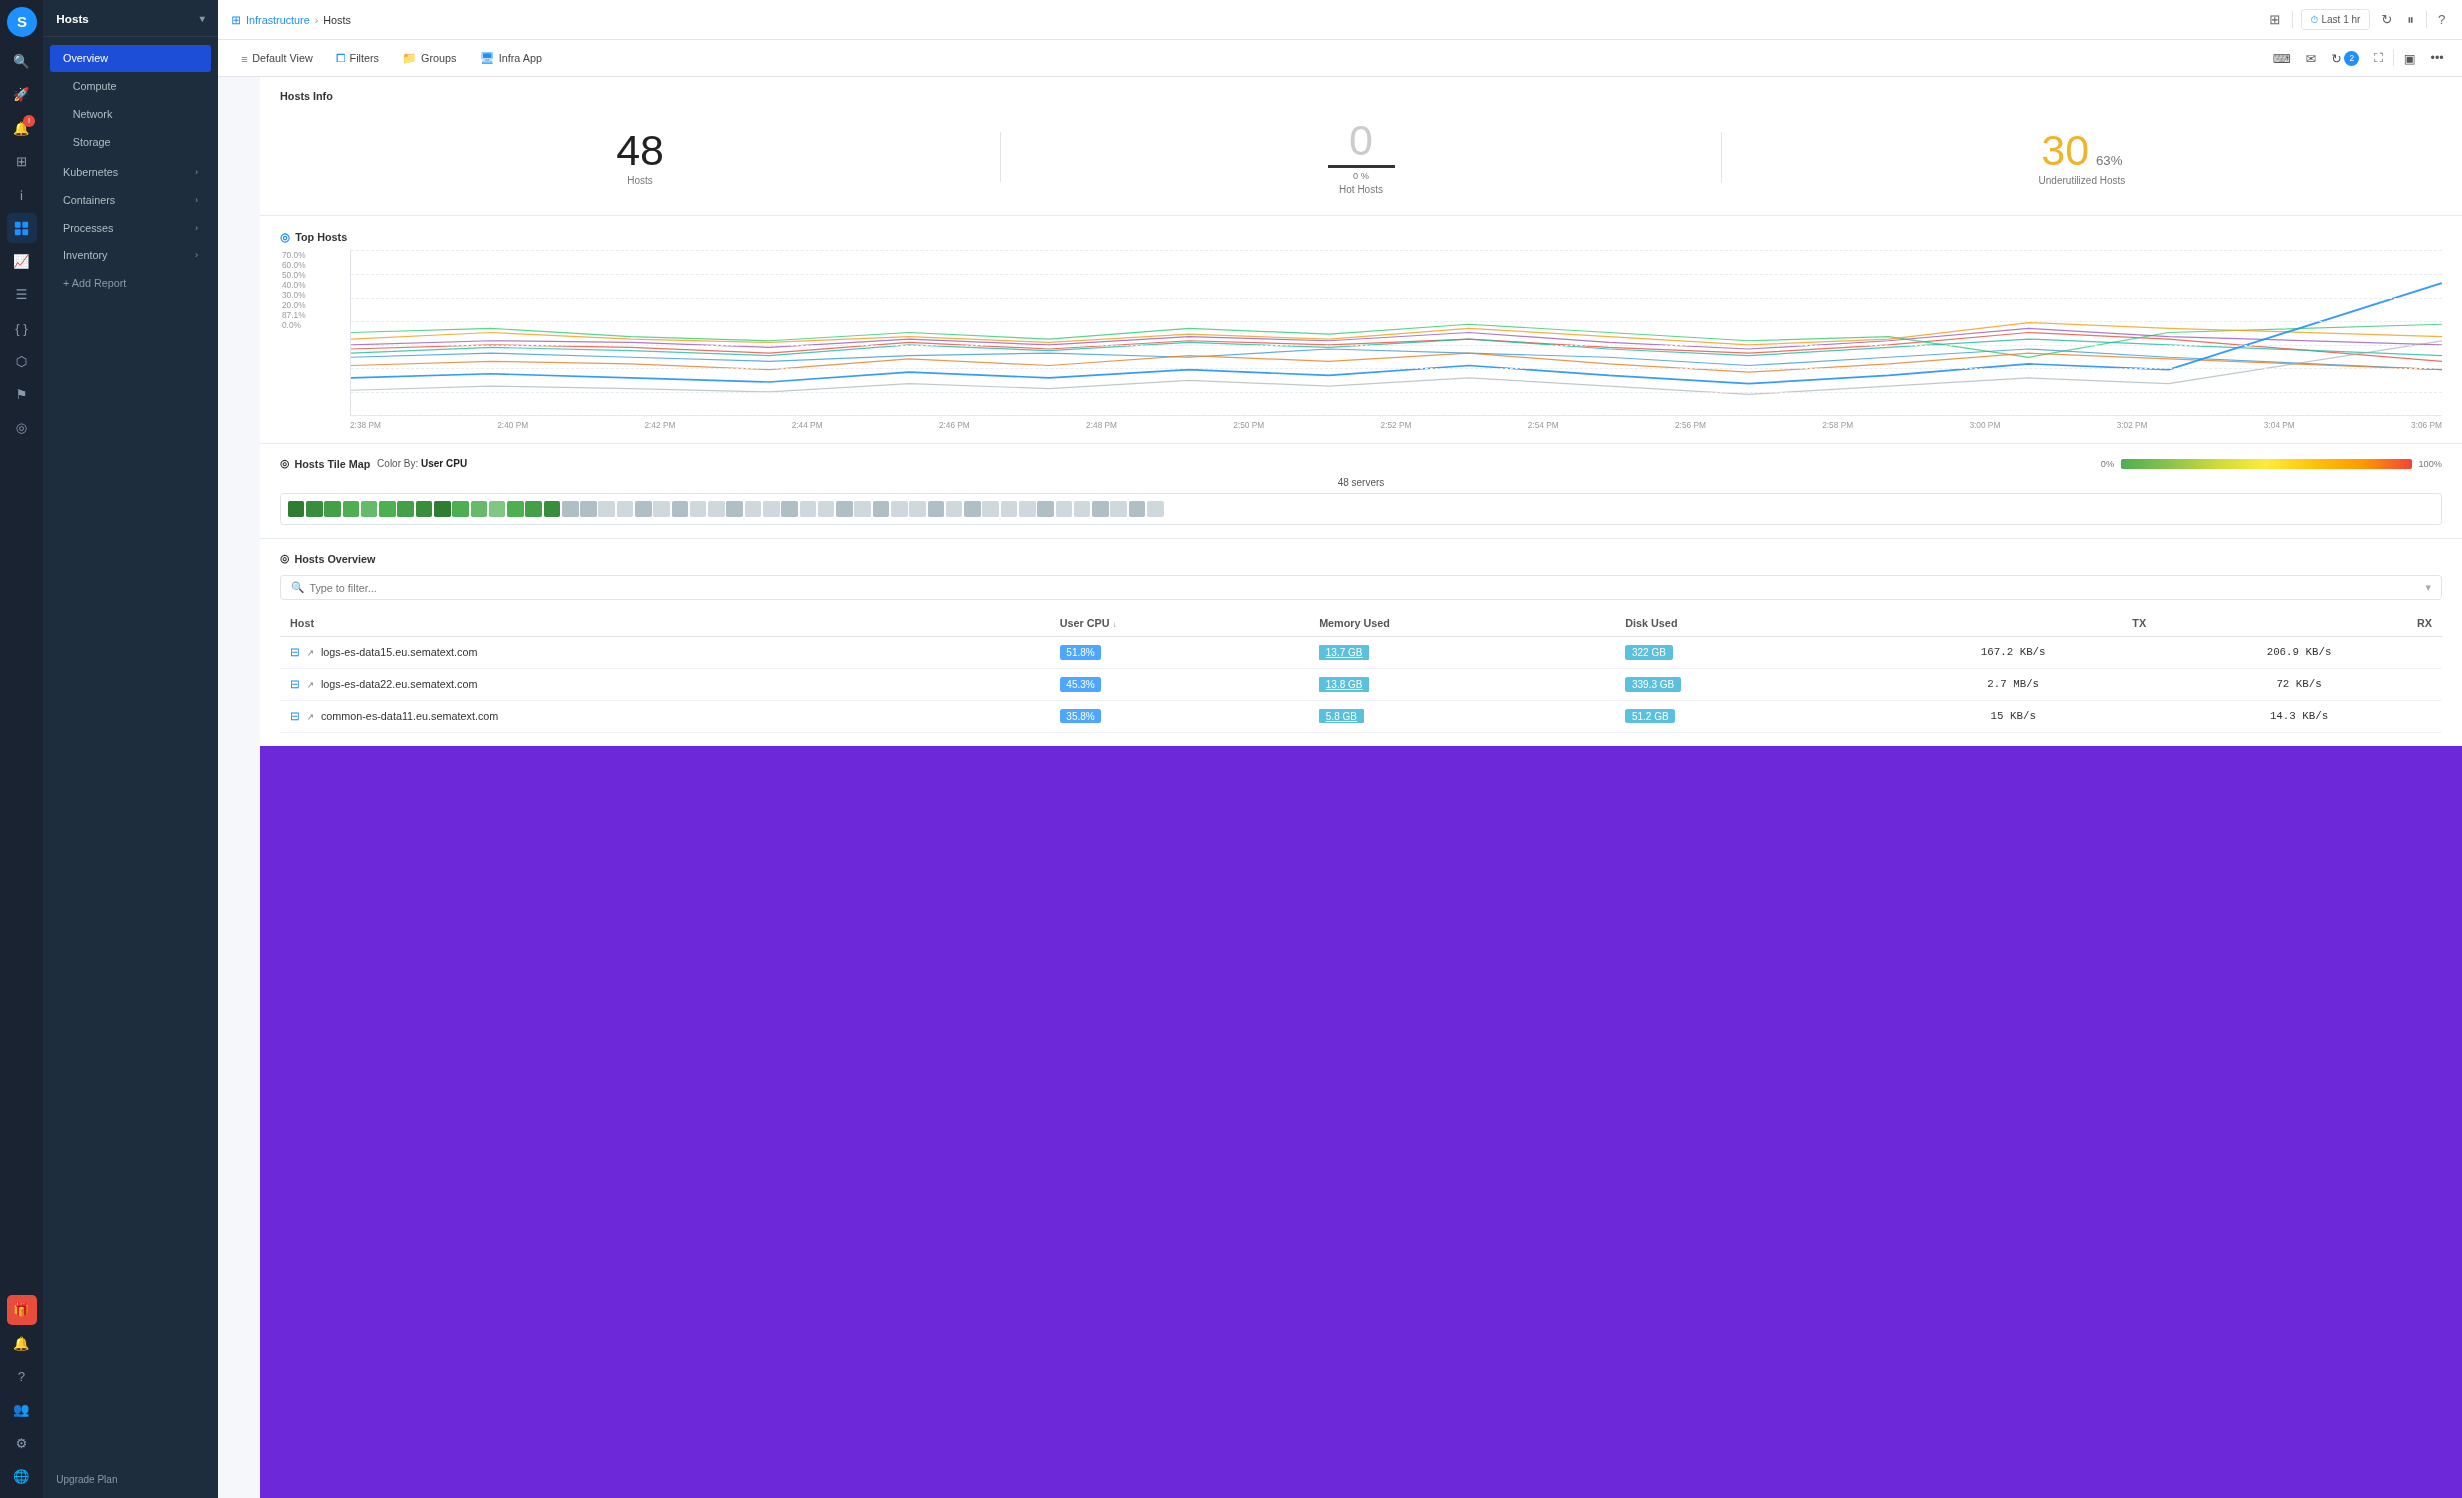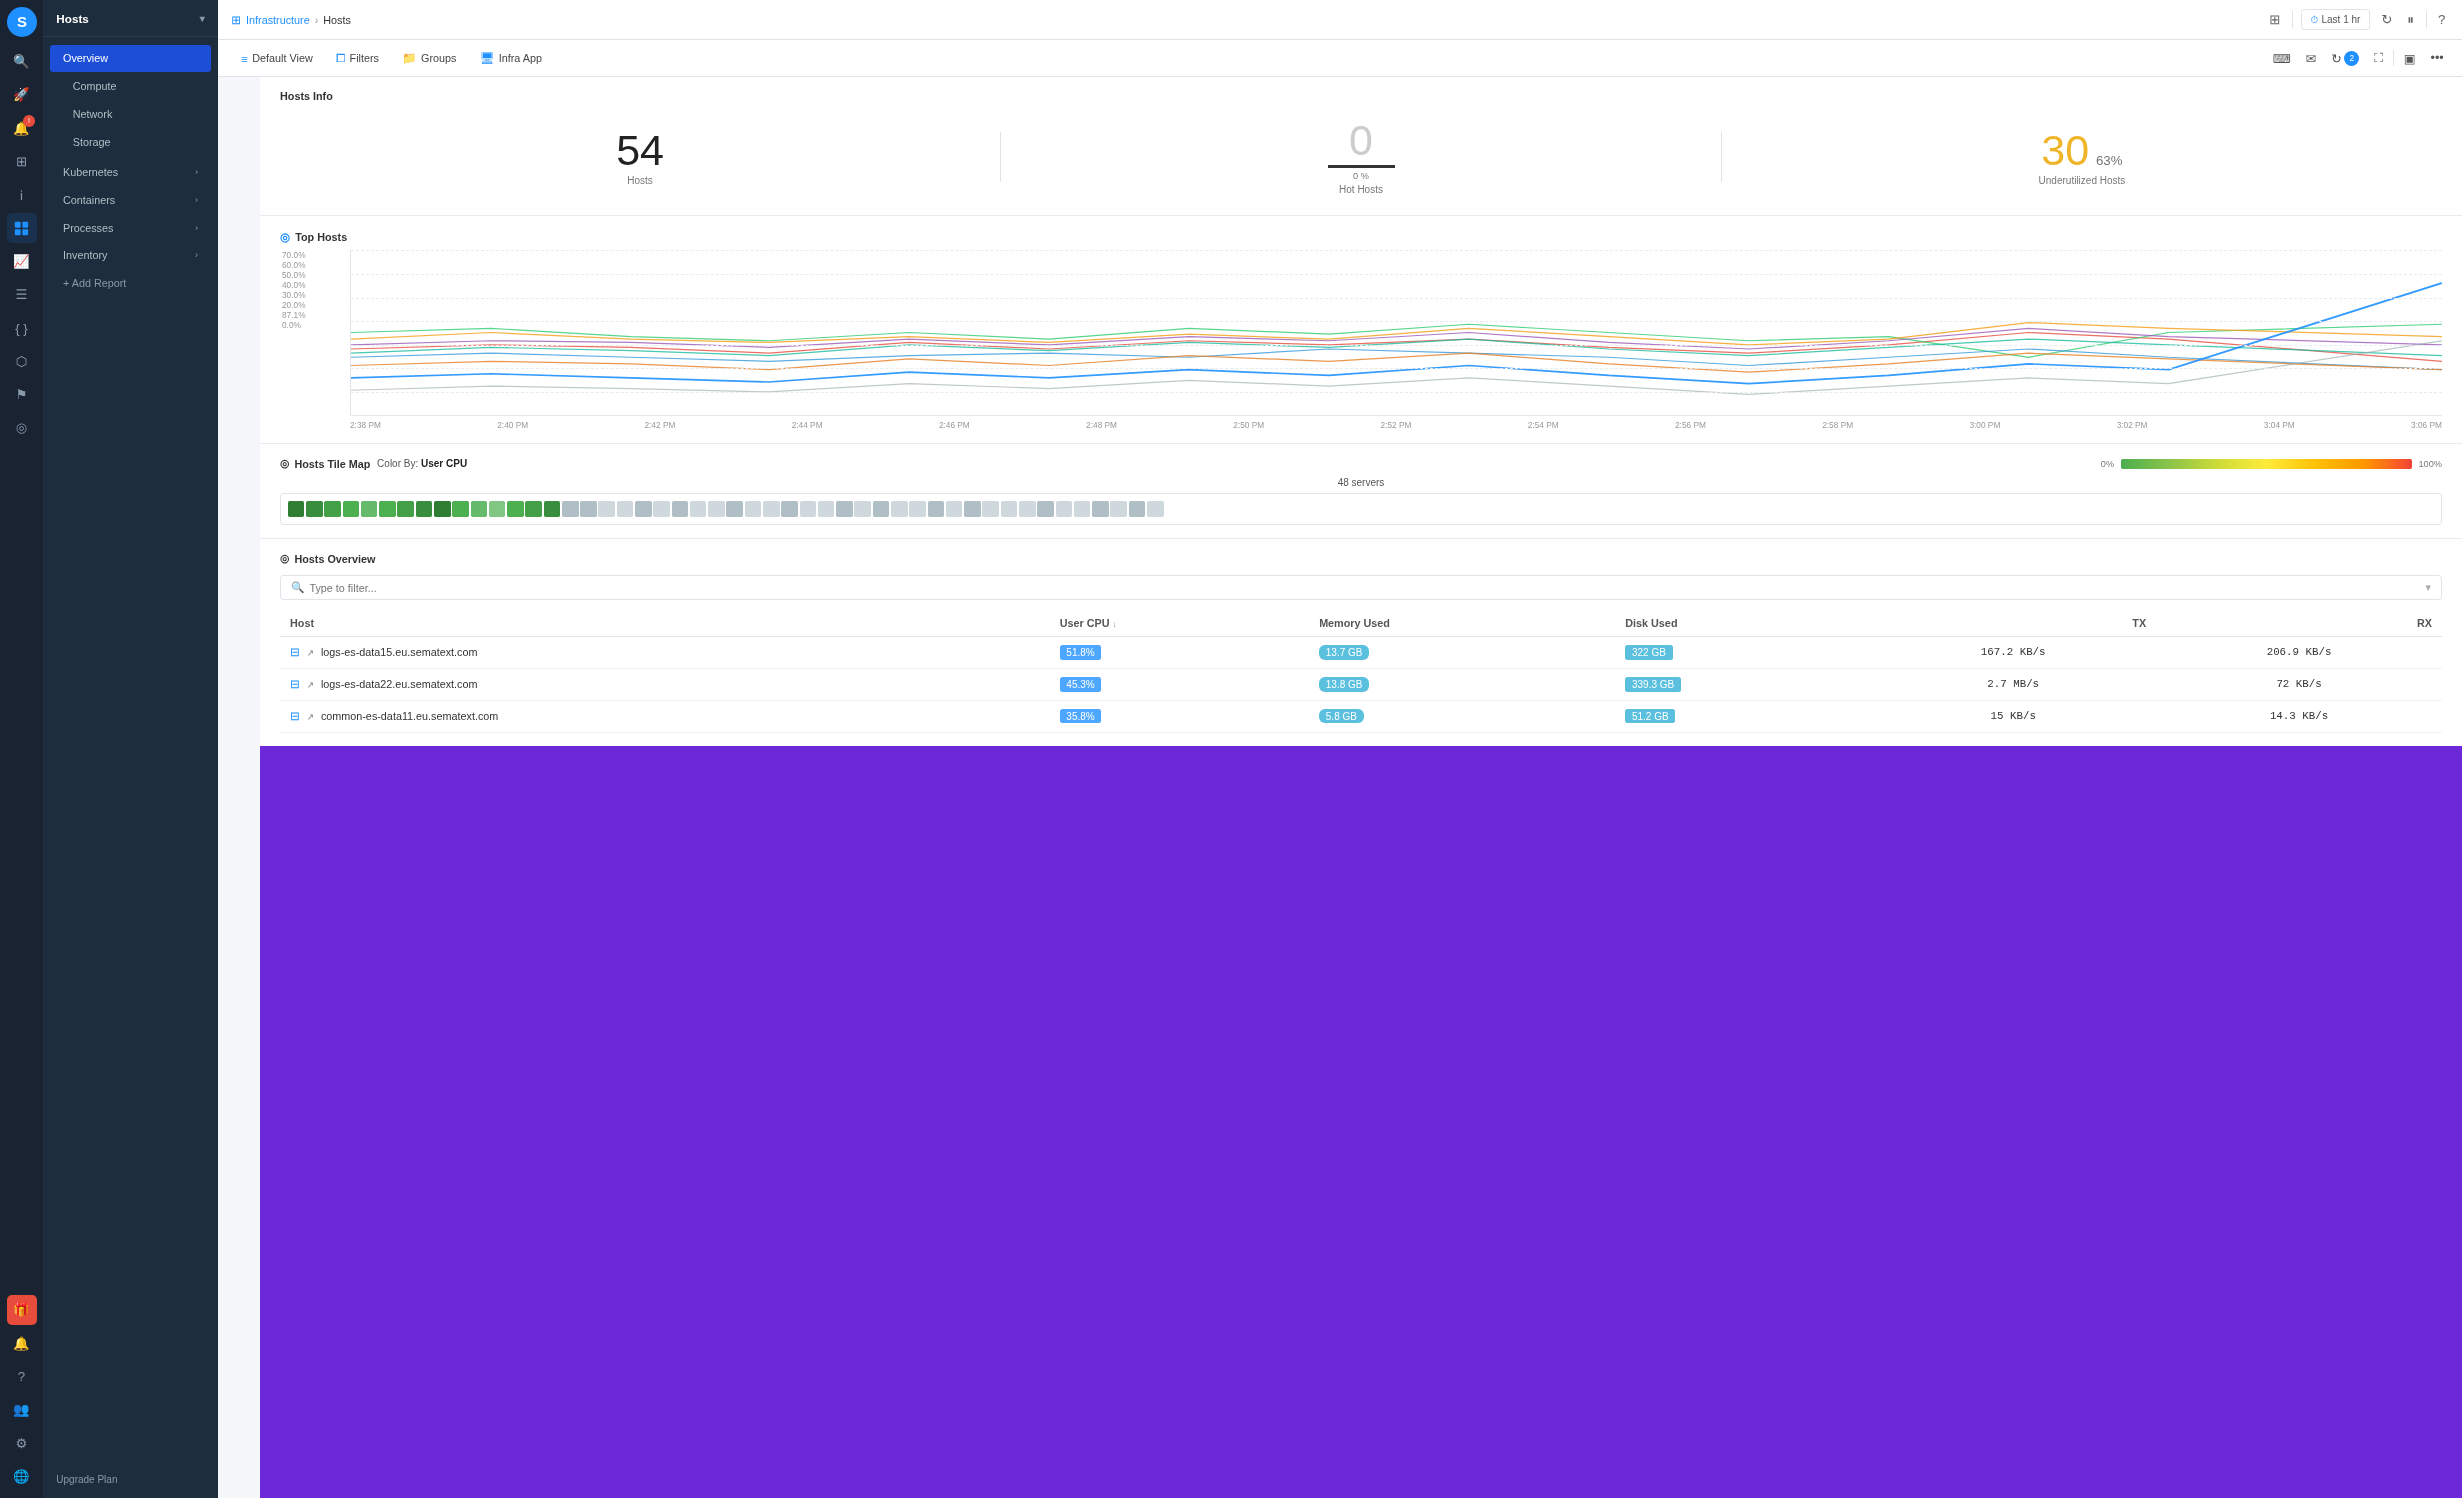--- a/index.html
+++ b/index.html
@@ -226,21 +226,21 @@
 
     table { width: 100%; border-collapse: collapse; font-size: 10.8px; }
     thead th { padding: 6.7px 10px; text-align: left; font-weight: 600; color: #555; border-bottom: 1.7px solid #e0e4ea; white-space: nowrap; }
     thead th.right { text-align: right; }
     tbody td { padding: 8.3px 10px; border-bottom: 0.8px solid #f0f2f5; color: #333; }
     tbody td.right { text-align: center; font-family: Liberation Mono, monospace; }
     .host-cell { display: flex; align-items: center; gap: 6.7px; }
     .host-icon { color: #1e90ff; font-size: 11.7px; }
     .host-link-icon { color: #888; font-size: 9.2px; }
     .badge-cpu { background: #4da6ff; color: #fff; border-radius: 2.5px; padding: 1.7px 6.7px; font-size: 10px; font-weight: 500; display: inline-block; }
-    .badge-mem { background: #5bc0de; color: #fff; border-radius: 6px; padding: 1.7px 6.7px; font-size: 10px; font-weight: 500; display: inline-block; }
+    .badge-mem { background: #5bc0de; color: #fff; border-radius: 1px; padding: 1.7px 6.7px; font-size: 10px; font-weight: 500; display: inline-block; text-decoration: underline; }
     .badge-disk { background: #5bc0de; color: #fff; border-radius: 2.5px; padding: 1.7px 6.7px; font-size: 10px; font-weight: 500; display: inline-block; }
     .sort-icon { font-size: 8.3px; color: #888; }
 
     
     .content::-webkit-scrollbar { width: 5px; }
     .content::-webkit-scrollbar-thumb { background: #c0c8d0; border-radius: 2.5px; }
   </style>
 </head>
 <body>
 
@@ -380,21 +380,21 @@
       <div class="toolbar-icon-btn">•••</div>
     </div>
   </div>
 
   <div class="content">
 
     <div class="section-card">
       <div class="section-title">Hosts Info</div>
       <div class="hosts-info-grid">
         <div class="hosts-info-stat">
-          <div class="big-number">54</div>
+          <div class="big-number">48</div>
           <div class="label">Hosts</div>
         </div>
         <div class="hosts-info-divider"></div>
         <div class="hosts-info-stat">
           <div class="hot-hosts-group">
             <div style="font-size:43px;font-weight:300;color:#ccc;line-height:1;">0</div>
             <div class="hot-bar"></div>
             <div class="hot-pct">0 %</div>
           </div>
           <div class="label">Hot Hosts</div>

